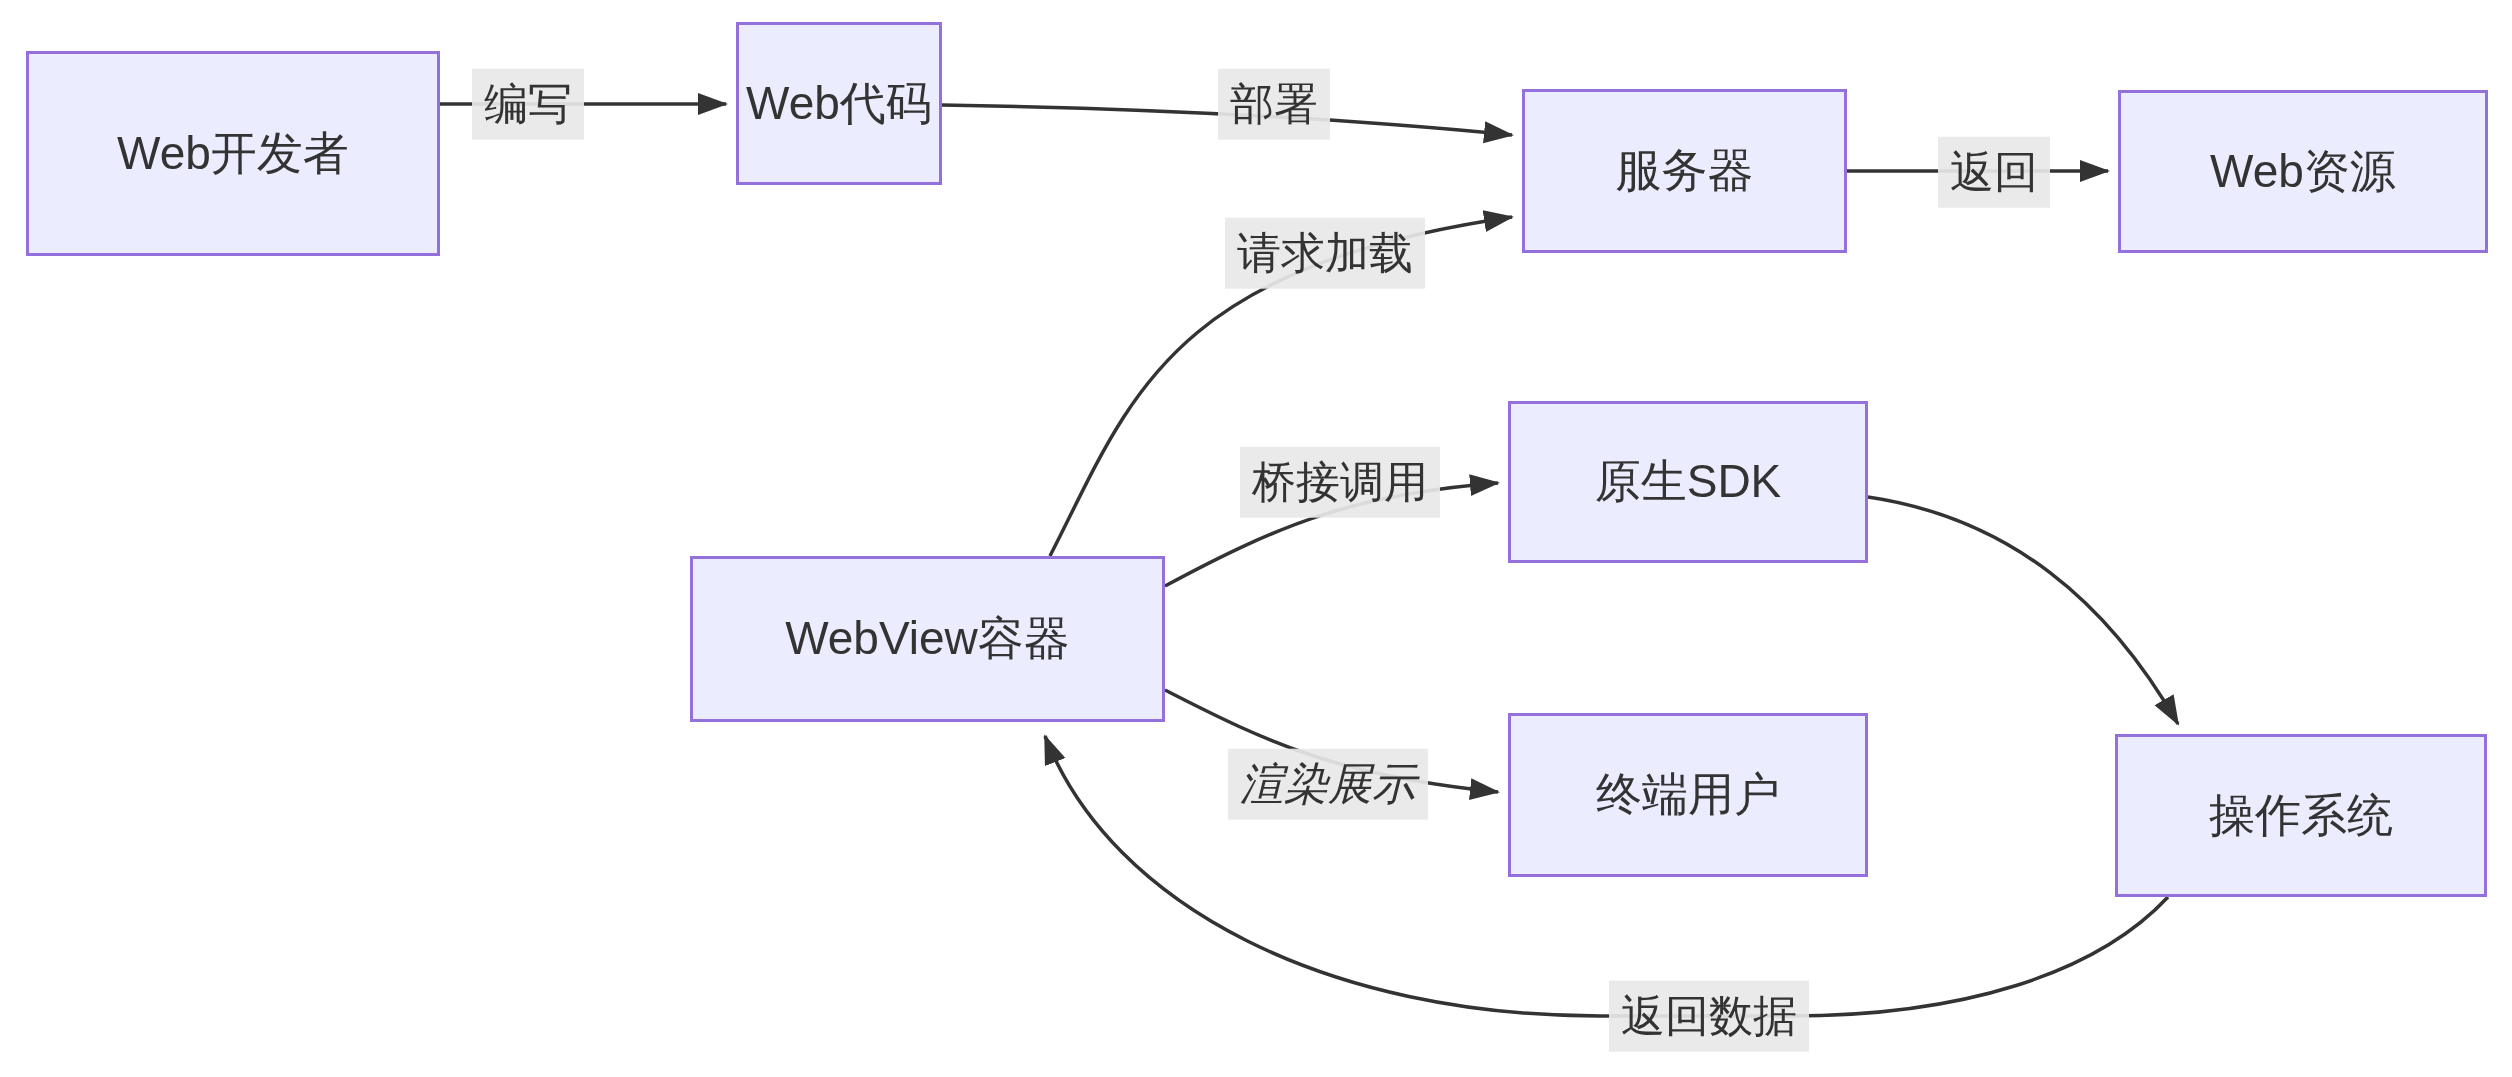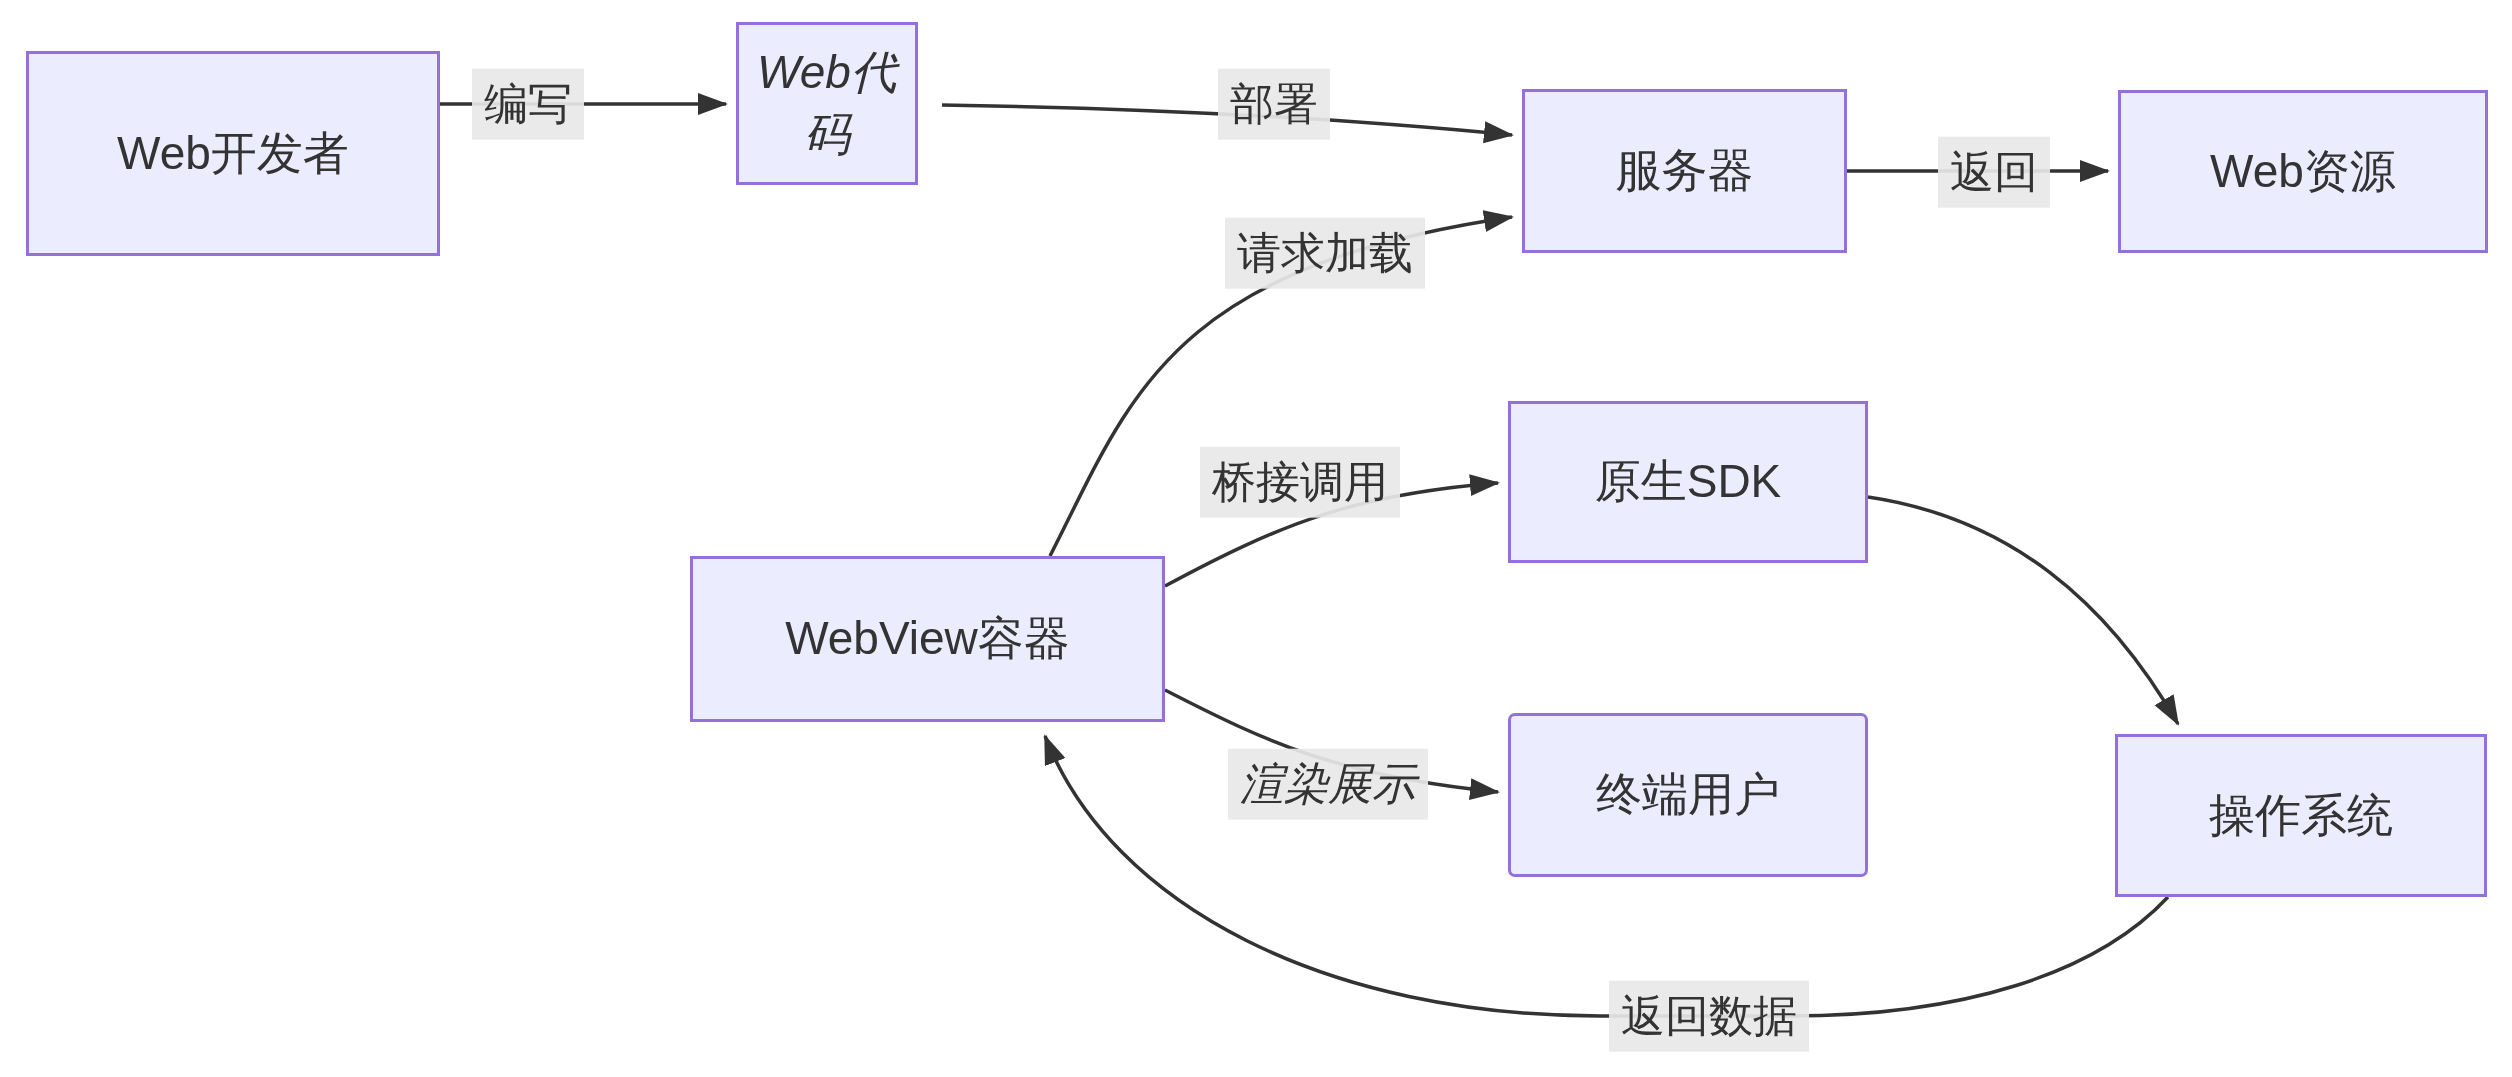--- a/index.html
+++ b/index.html
@@ -49,41 +49,41 @@
     <path class="edge" d="M 1050 556 C 1130 400 1165 268 1512 217" marker-end="url(#arrow)"></path>
     <path class="edge" d="M 1165 586 C 1280 524 1355 494 1498 483" marker-end="url(#arrow)"></path>
     <path class="edge" d="M 1165 690 C 1270 744 1340 776 1498 792" marker-end="url(#arrow)"></path>
     <path class="edge" d="M 1868 497 C 2010 518 2108 602 2178 724" marker-end="url(#arrow)"></path>
     <path class="edge" d="M 2168 897 C 2095 975 1960 1016 1790 1016 L 1600 1016 C 1330 1016 1112 908 1045 736" marker-end="url(#arrow)"></path>
     <path class="edge" d="M 1847 171 L 2108 171" marker-end="url(#arrow)"></path>
   </svg>
 
   <div class="node" style="left:26px;top:22px;width:414px;height:205px;margin-top:29px;">Web开发者</div>
 
-  <div class="node" style="left:736px;top:22px;width:182px;height:163px;font-style:italic;">Web代码</div>
+  <div class="node" style="left:736px;top:22px;width:206px;height:163px;">Web代码</div>
 
   <div class="node" style="left:1522px;top:89px;width:325px;height:164px;">服务器</div>
 
   <div class="node" style="left:2118px;top:90px;width:370px;height:163px;">Web资源</div>
 
   <div class="node" style="left:690px;top:556px;width:475px;height:166px;">WebView容器</div>
 
   <div class="node" style="left:1508px;top:401px;width:360px;height:162px;">原生SDK</div>
 
-  <div class="node" style="left:1508px;top:713px;width:360px;height:164px;border-radius:7px;">终端用户</div>
+  <div class="node" style="left:1508px;top:713px;width:360px;height:164px;">终端用户</div>
 
   <div class="node" style="left:2115px;top:734px;width:372px;height:163px;">操作系统</div>
 
   <div class="edge-label" style="left:528px;top:104px;">编写</div>
 
   <div class="edge-label" style="left:1274px;top:104px;">部署</div>
 
   <div class="edge-label" style="left:1325px;top:253px;">请求加载</div>
 
-  <div class="edge-label" style="left:1300px;top:482px;">桥接调用</div>
+  <div class="edge-label" style="left:1340px;top:482px;">桥接调用</div>
 
   <div class="edge-label" style="left:1328px;top:784px;font-style:italic;">渲染展示</div>
 
   <div class="edge-label" style="left:1685px;top:1016px;margin-left:24px;">返回数据</div>
 
   <div class="edge-label" style="left:1994px;top:172px;">返回</div>
 
 </div>
 
 </body></html>

